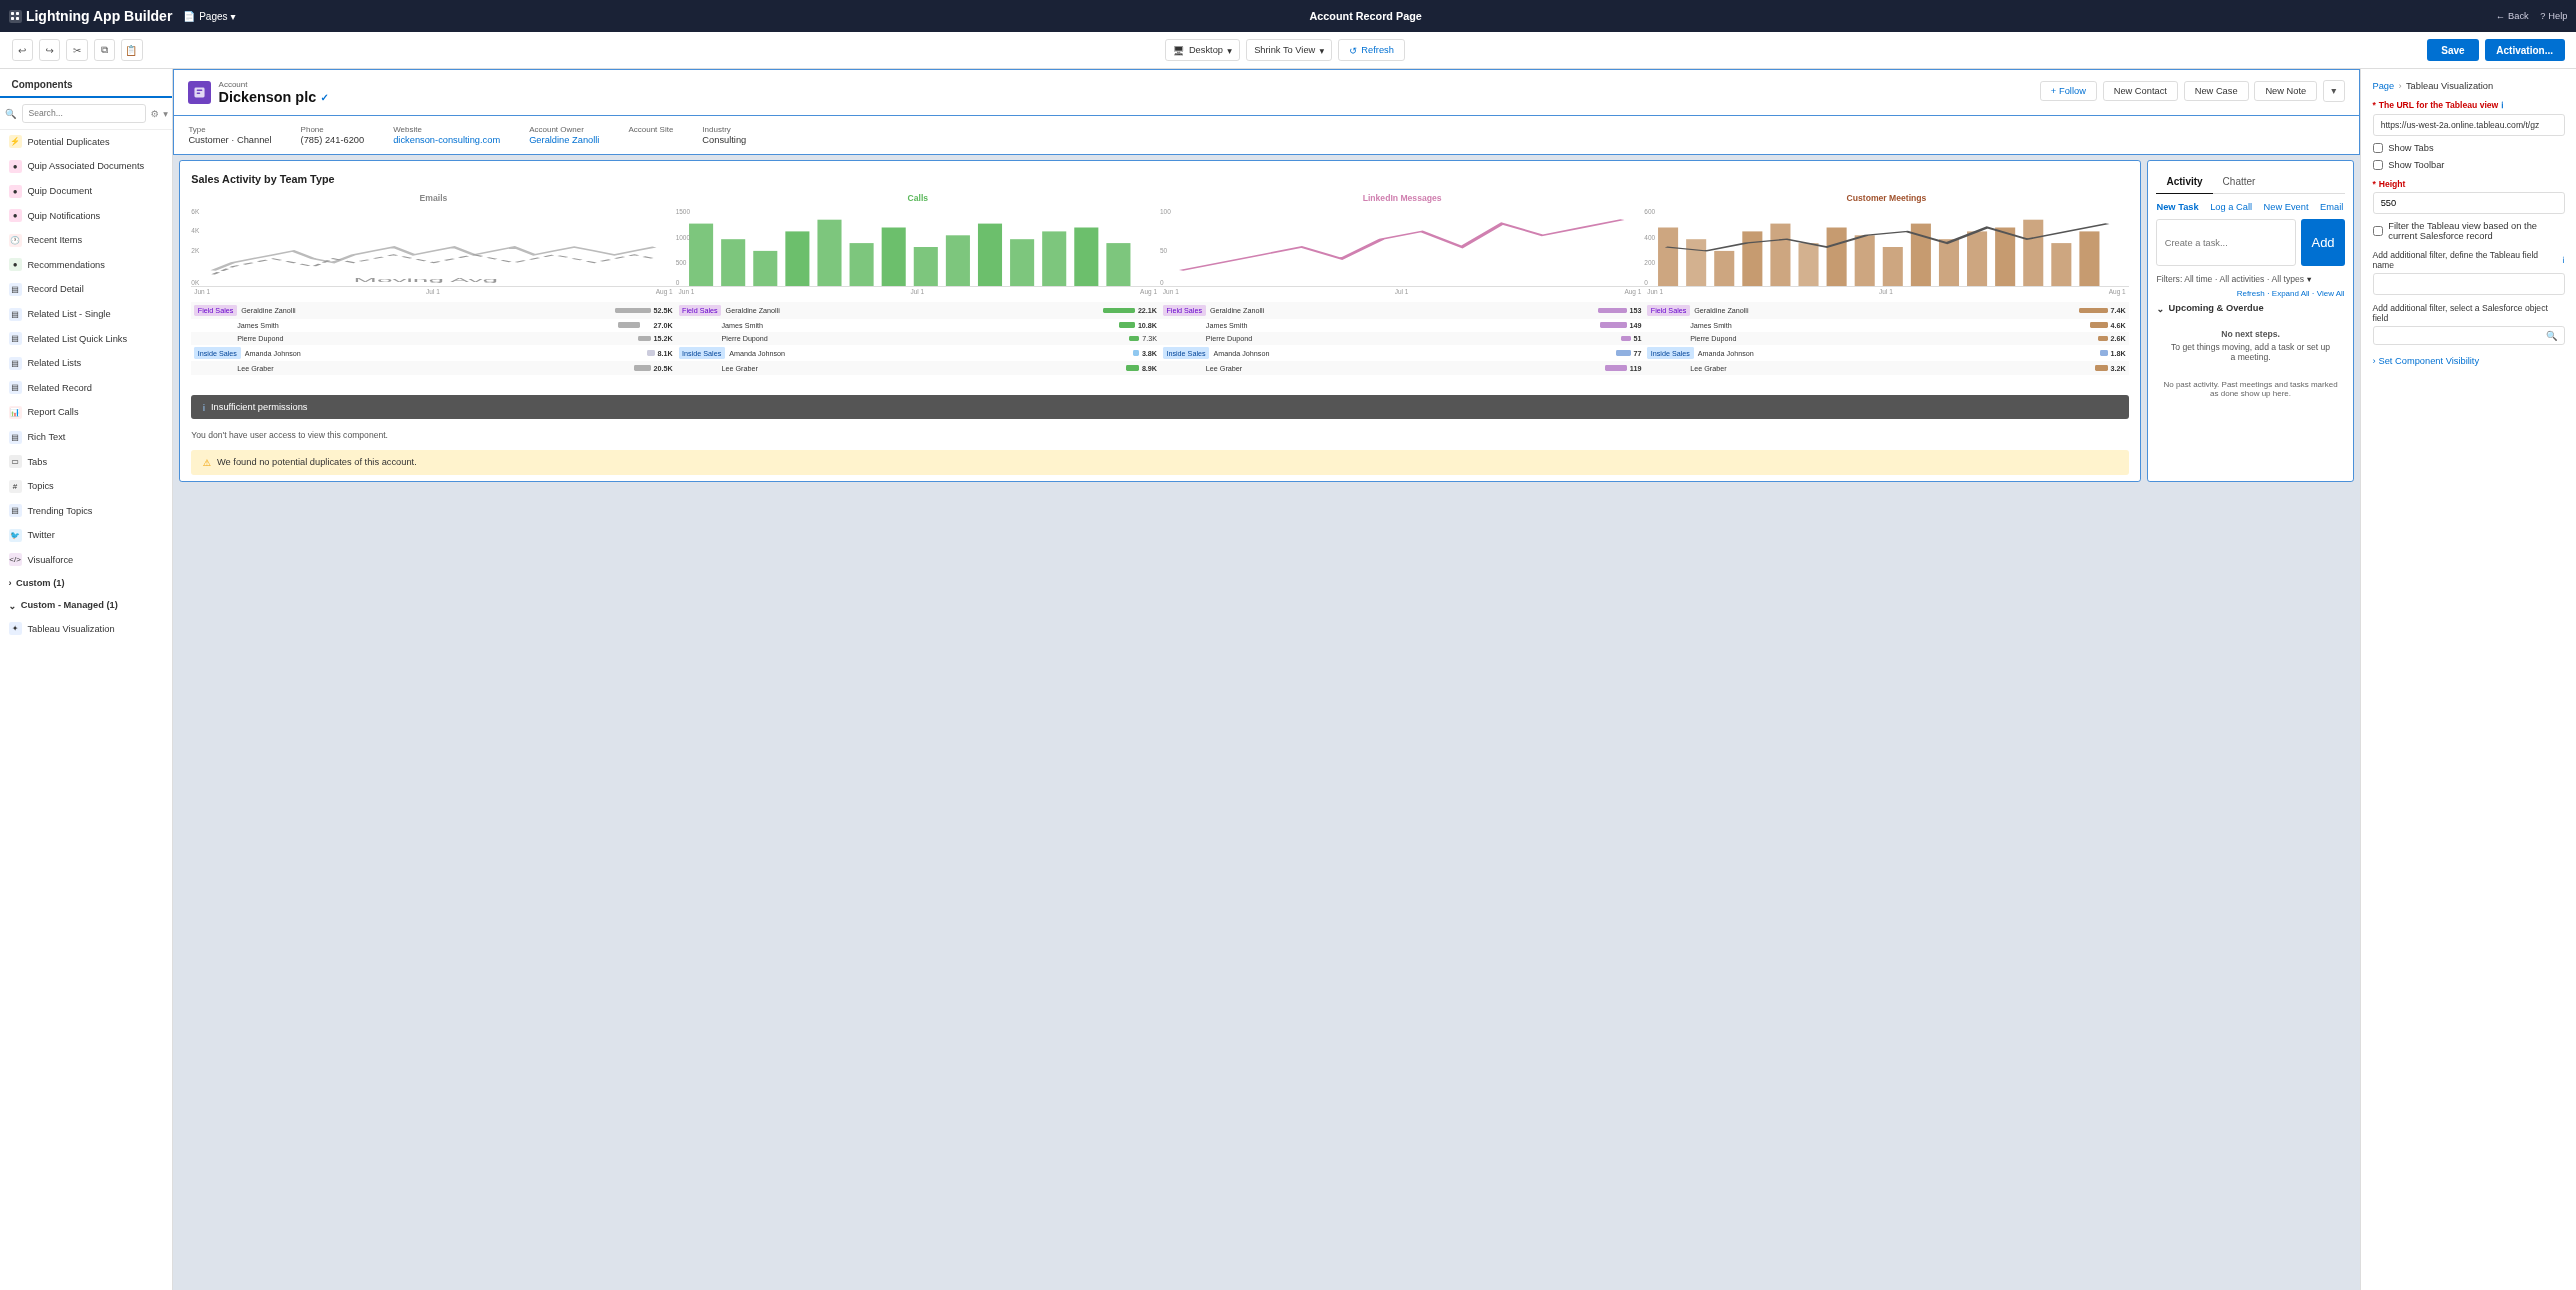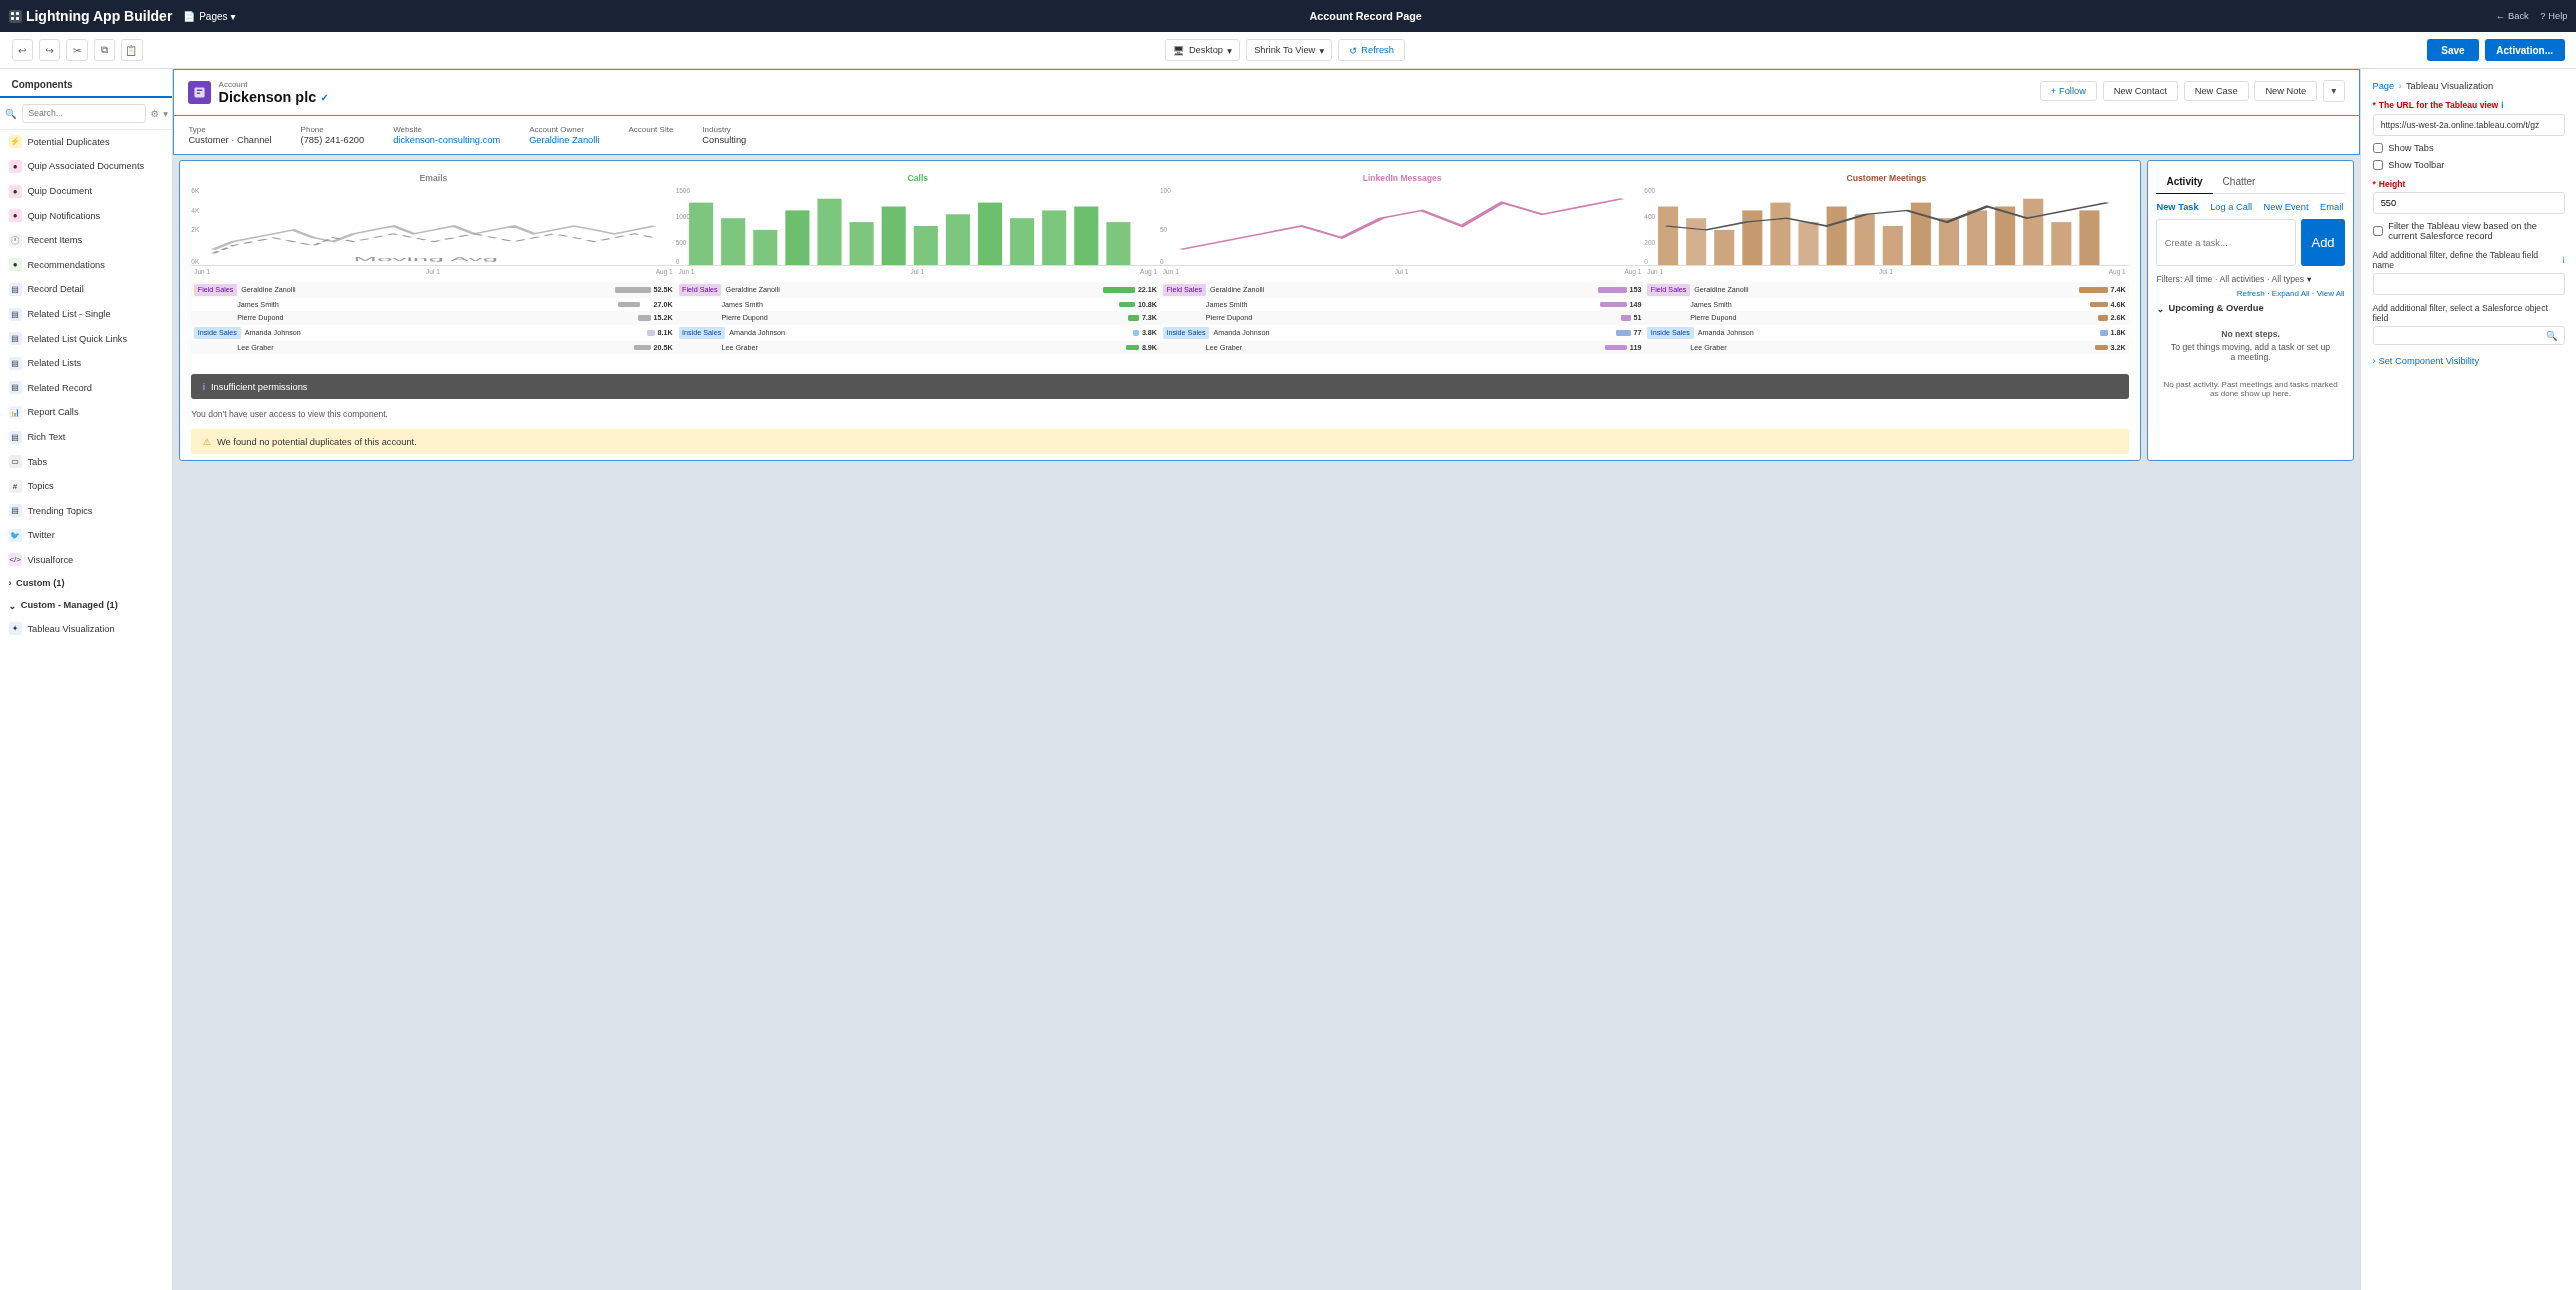--- a/index.html
+++ b/index.html
@@ -525,20 +525,21 @@
           <div class="meta-label">Industry</div>
           <div class="meta-value">Consulting</div>
         </div>
       </div>
 
       <div class="content-grid">
 
         <div class="content-left">
 
           <div class="chart-section">
+            <div class="chart-title">Sales Activity by Team Type</div>
             <div class="chart-columns">
 
               <div class="chart-col">
                 <div class="chart-col-title emails">Emails</div>
                 <div style="display:flex;align-items:flex-end;height:79px;gap:0.7px;padding:0 1.4px;border-bottom:0.7px solid #ddd;position:relative;">
                   <span style="position:absolute;left:0;top:0;font-size:6.5px;color:#999;">6K</span>
                   <span style="position:absolute;left:0;top:25%;font-size:6.5px;color:#999;">4K</span>
                   <span style="position:absolute;left:0;top:50%;font-size:6.5px;color:#999;">2K</span>
                   <span style="position:absolute;left:0;bottom:0;font-size:6.5px;color:#999;">0K</span>
                   <svg width="100%" height="100%" viewBox="0 0 120 100" preserveAspectRatio="none" style="font-size:13px">
@@ -635,21 +636,21 @@
                     <span style="font-size:7.2px;margin-left:43px;">James Smith</span>
                     <span style="margin-left:auto;display:flex;align-items:center;gap:2.9px;">
                       <span style="display:inline-block;width:16px;height:5.8px;background:#5cb85c;border-radius:1.4px;"></span>
                       <span style="font-size:7.2px;font-weight:600;">10.8K</span>
                     </span>
                   </div>
                   <div class="chart-table-row">
                     <span style="font-size:7.2px;margin-left:43px;">Pierre Dupond</span>
                     <span style="margin-left:auto;display:flex;align-items:center;gap:2.9px;">
                       <span style="display:inline-block;width:10.8px;height:5.8px;background:#5cb85c;border-radius:1.4px;"></span>
-                      <span style="font-size:7.2px;font-weight:700;">7.3K</span>
+                      <span style="font-size:7.2px;font-weight:400;">7.3K</span>
                     </span>
                   </div>
                   <div class="chart-table-row">
                     <span class="sales-badge badge-inside">Inside Sales</span>
                     <span style="font-size:7.2px;">Amanda Johnson</span>
                     <span style="margin-left:auto;display:flex;align-items:center;gap:2.9px;">
                       <span style="display:inline-block;width:5.8px;height:5.8px;background:#90c8f0;border-radius:1.4px;"></span>
                       <span style="font-size:7.2px;font-weight:600;">3.8K</span>
                     </span>
                   </div>

